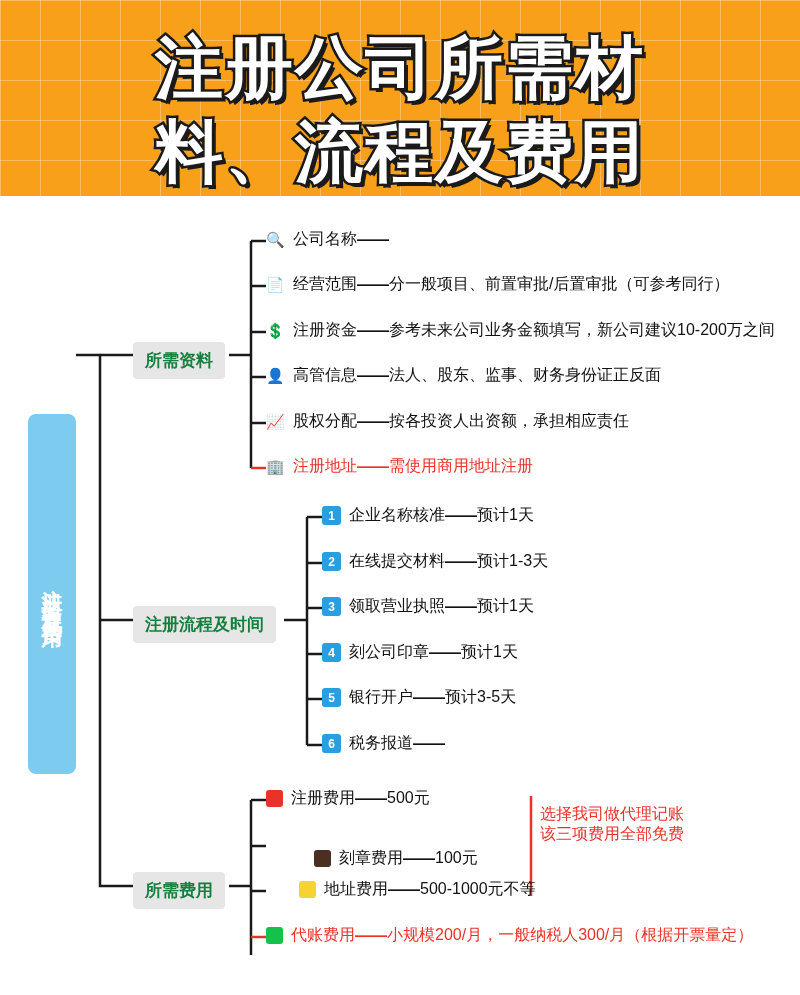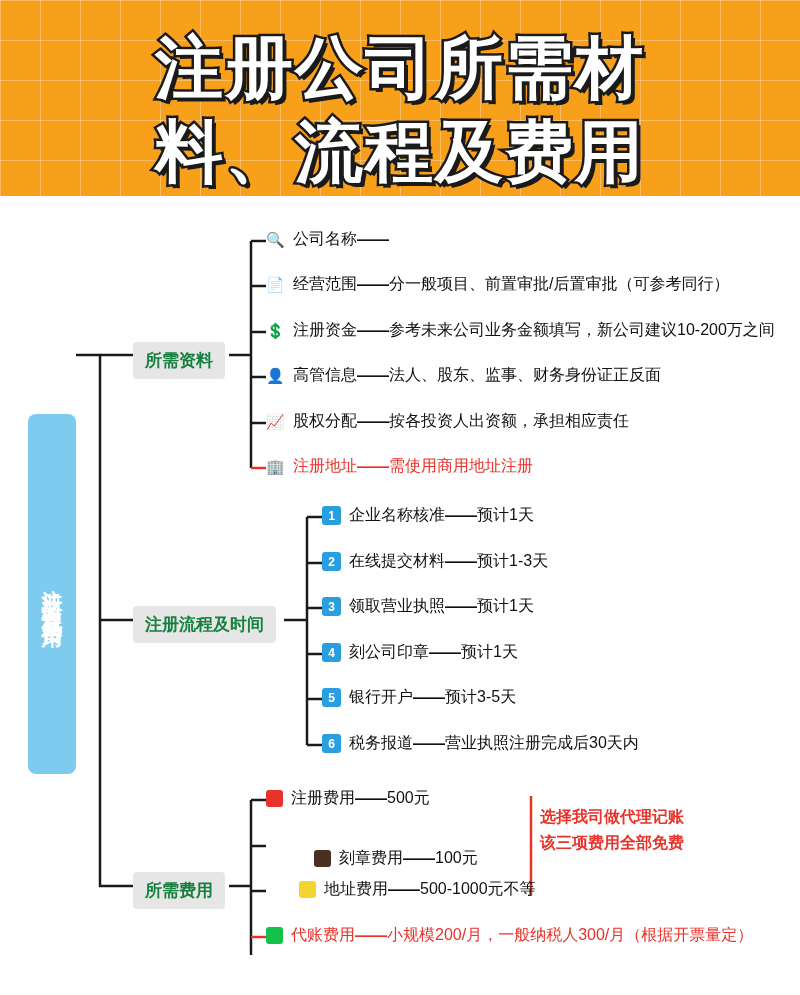--- a/index.html
+++ b/index.html
@@ -141,23 +141,23 @@
   .leaf.red .dash,
   .leaf.red .val { color: #e8332a; }
 
   
   .note {
     position: absolute;
     left: 540px;
     top: 852px;
     width: 185px;
     font-size: 16px;
-    font-weight: bold;
+    font-weight: normal;
     color: #e8332a;
-    line-height: 26px;
+    line-height: 20px;
     text-align: left;
     white-space: pre-line;
   }
 </style>
 </head>
 <body>
 
 <div class="header">
   <div class="grid"></div>
   <div class="header-title">注册公司所需材
@@ -283,21 +283,20 @@
   <div class="leaf" style="left:322px; top:491px;">
     <span class="ico num">5</span>
     <span class="name">银行开户</span>
     <span class="dash">——</span>
     <span class="val">预计3-5天</span>
   </div>
   <div class="leaf" style="left:322px; top:537px;">
     <span class="ico num">6</span>
     <span class="name">税务报道</span>
     <span class="dash">——</span>
-    <span class="val">营业执照注册完成后30天内</span>
   </div>
 
   <div class="leaf" style="left:266px; top:592px;">
     <span class="ico sw" style="background:#e8332a; width:17px; height:17px;"></span>
     <span class="name">注册费用</span>
     <span class="dash">——</span>
     <span class="val">500元</span>
   </div>
   <div class="leaf" style="left:266px; top:652px;margin-left:48px;">
     <span class="ico sw" style="background:#4a2f22; width:17px; height:17px;"></span>

